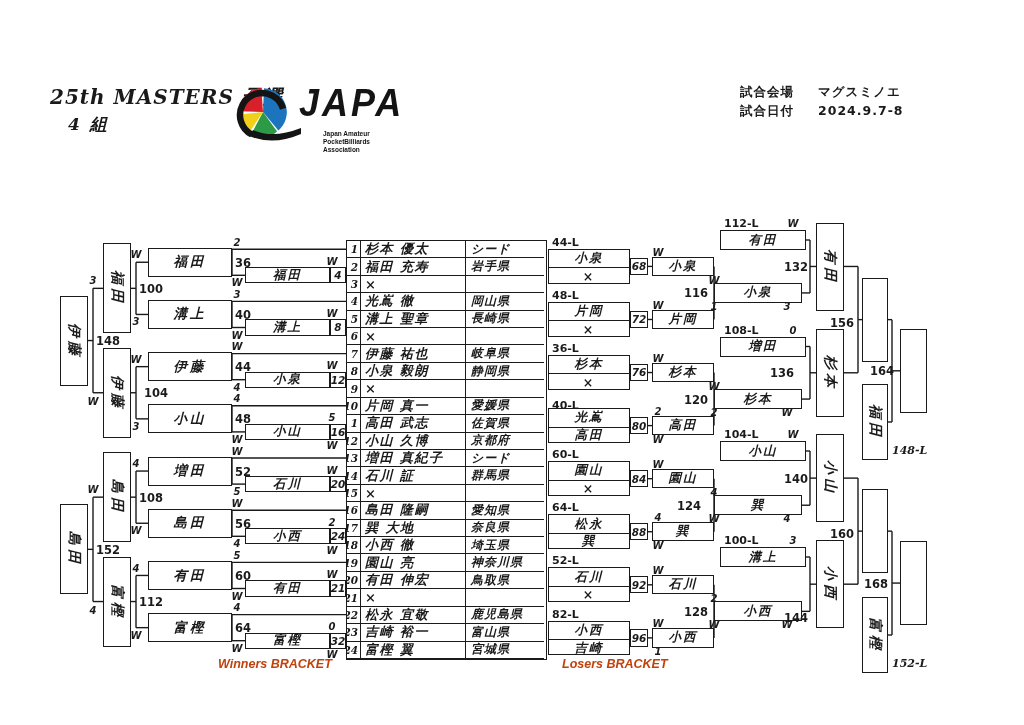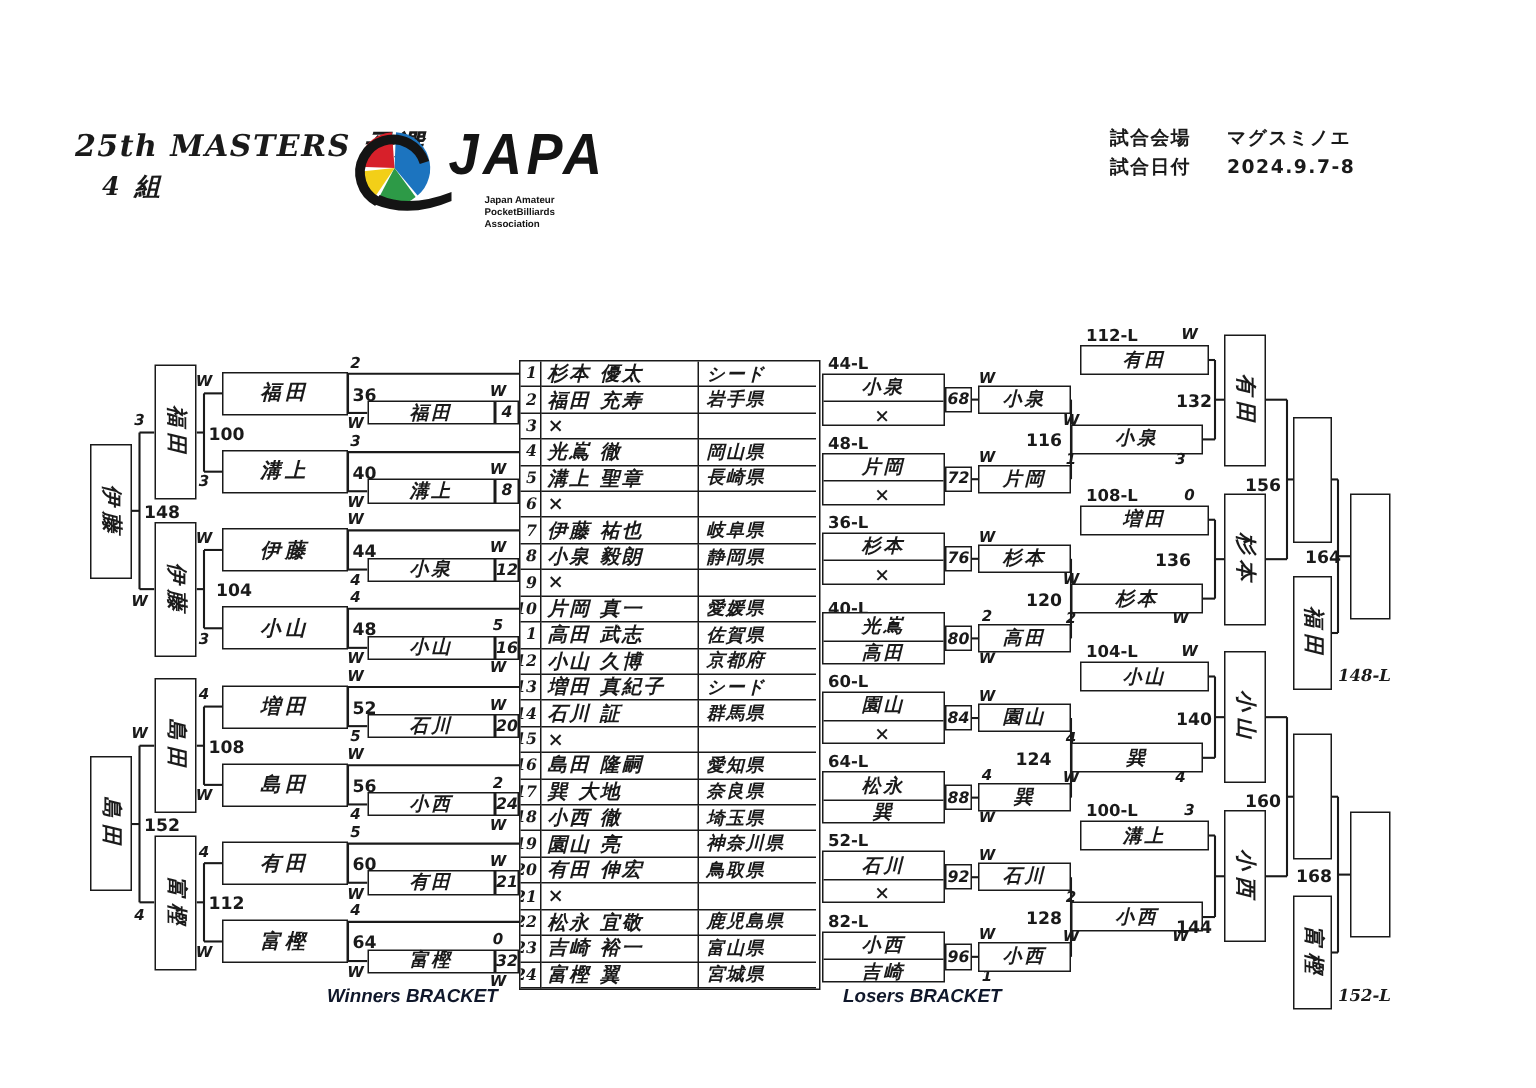--- a/index.html
+++ b/index.html
@@ -26,21 +26,21 @@
   #ptable{position:absolute;border:1.9px solid #1a1a1a;background:#fff;display:grid;}
   #ptable .cell{box-sizing:border-box;border-right:1.1px solid #1a1a1a;border-bottom:1.1px solid #1a1a1a;
       display:flex;align-items:center;overflow:hidden;white-space:nowrap;}
   #ptable .c-no{justify-content:flex-end;padding-right:2px;font:italic 600 10.5px "DejaVu Serif",serif;}
   #ptable .c-name{padding-left:4px;font:italic 600 13px "DejaVu Serif",serif;letter-spacing:1.5px;}
   #ptable .c-pref{padding-left:5px;font:italic 600 12px "DejaVu Serif",serif;letter-spacing:1px;border-right:none;}
   
   .title{position:absolute;font:italic 600 20px "DejaVu Serif",serif;letter-spacing:1px;}
   .group{position:absolute;font:italic 800 17px "DejaVu Serif",serif;letter-spacing:2px;}
   .meta{position:absolute;font:600 12.5px "DejaVu Sans",sans-serif;letter-spacing:1px;white-space:nowrap;}
-  .bracketlab{position:absolute;font:italic 600 12.5px "Liberation Sans","DejaVu Sans",sans-serif;color:#0f172a;}
+  .bracketlab{position:absolute;font:italic 600 12.5px "Liberation Sans","DejaVu Sans",sans-serif;color:#c2410c;}
   .japa-word{position:absolute;font:italic 900 36px "Liberation Sans","DejaVu Sans",sans-serif;
       letter-spacing:3px;color:#141414;transform:scaleY(1.08);}
   .japa-sub{position:absolute;font:700 6.5px "Liberation Sans","DejaVu Sans",sans-serif;color:#141414;line-height:8px;}
   svg.lines{position:absolute;left:0;top:0;}
 </style>
 </head>
 <body>
 
 <div id="sheet">
 

